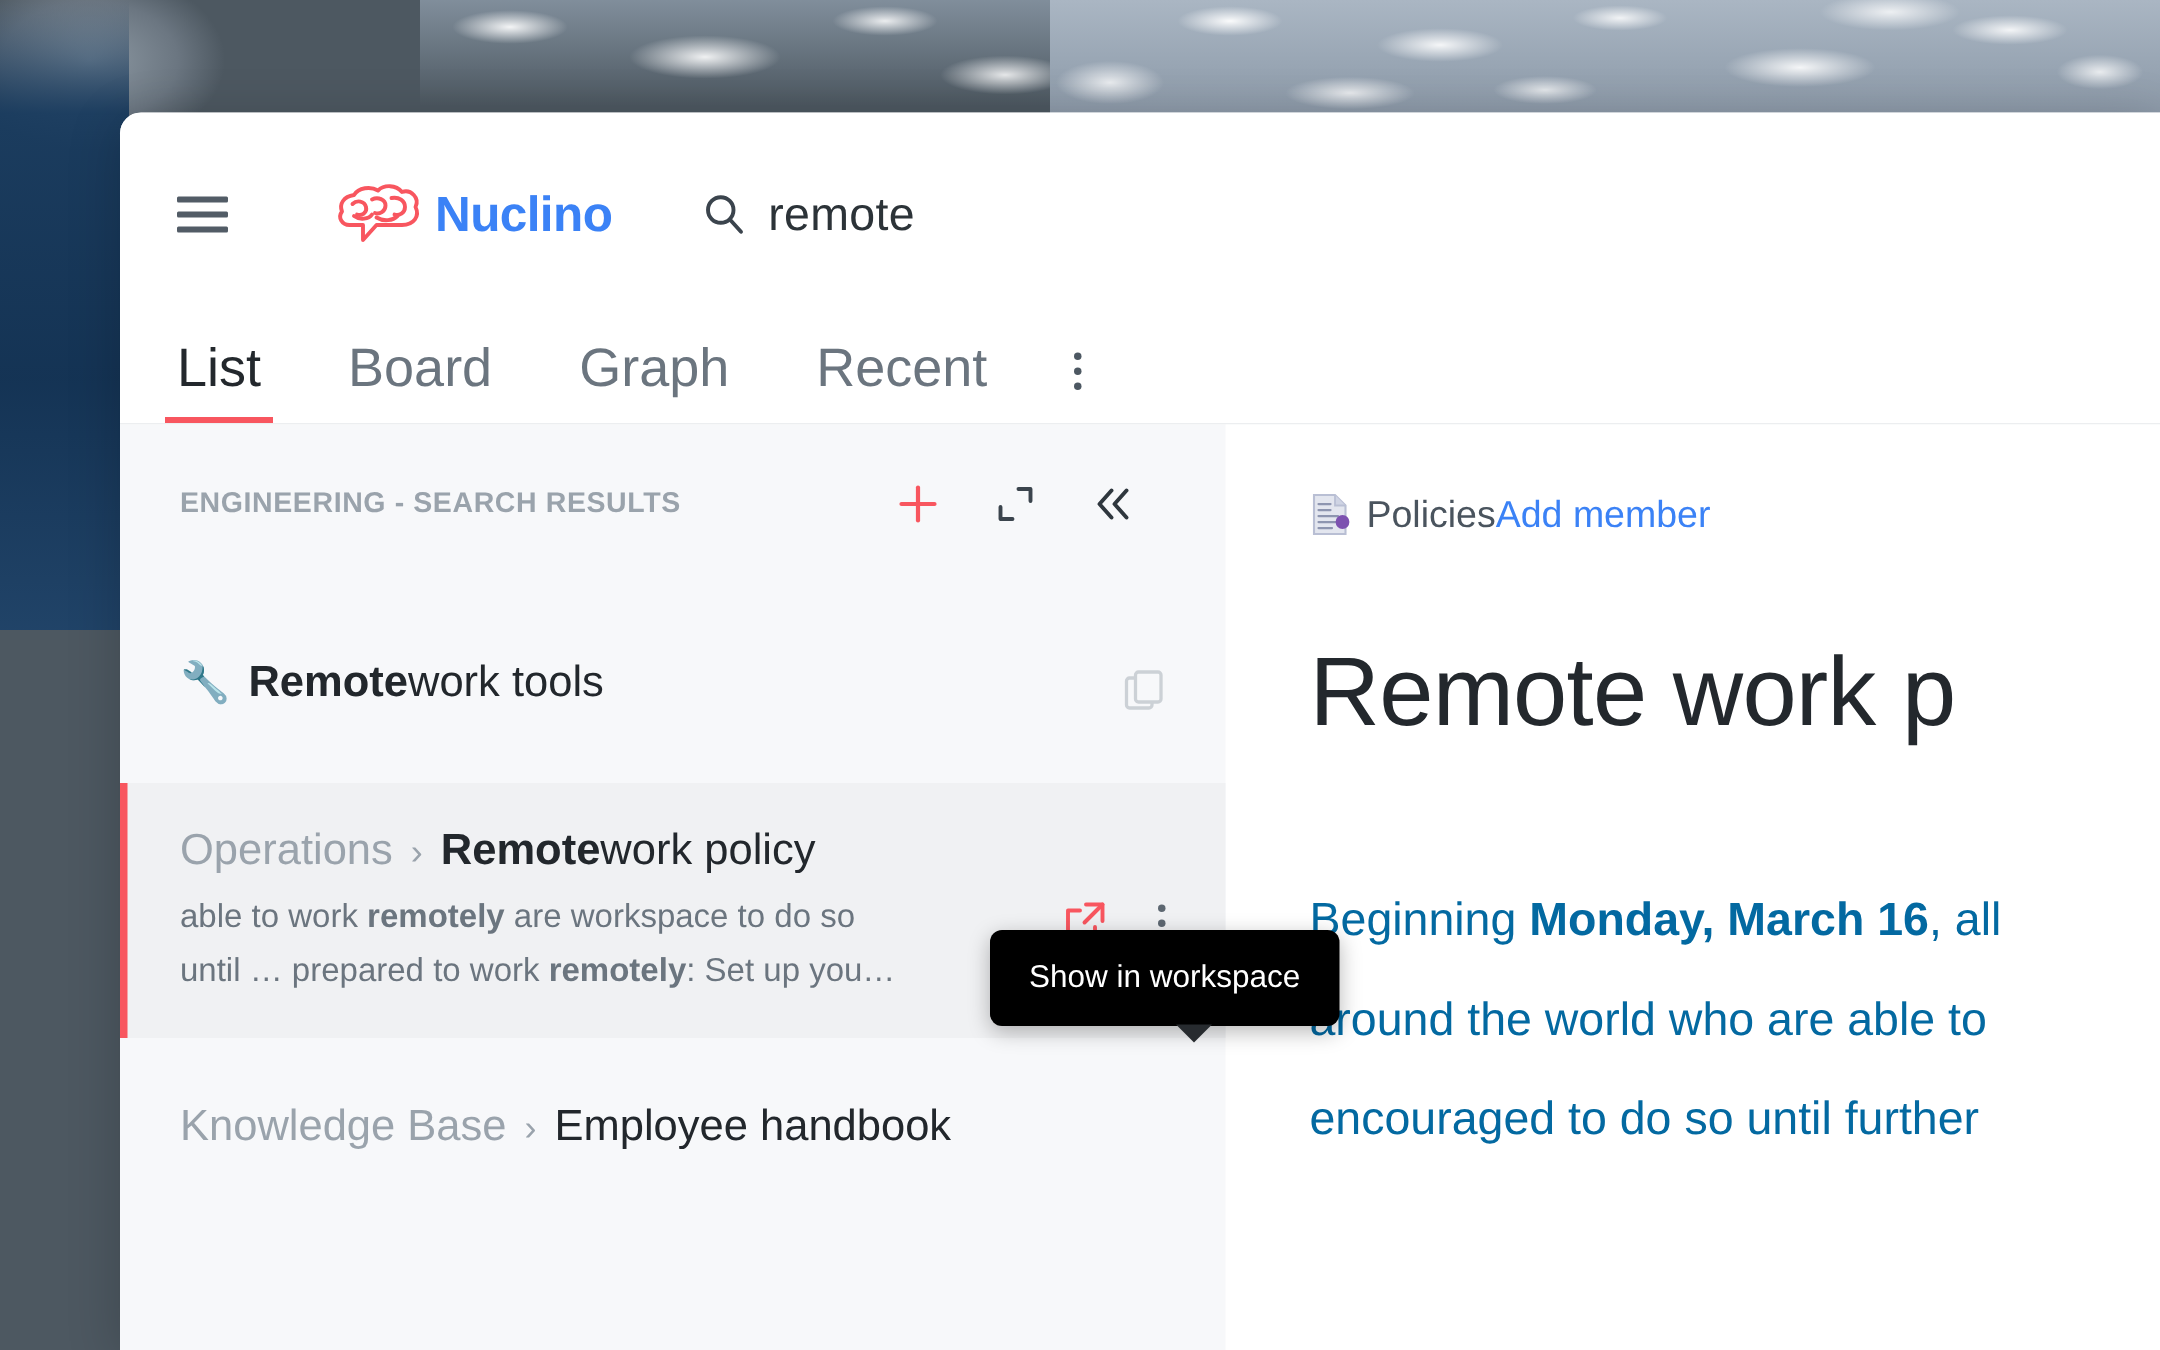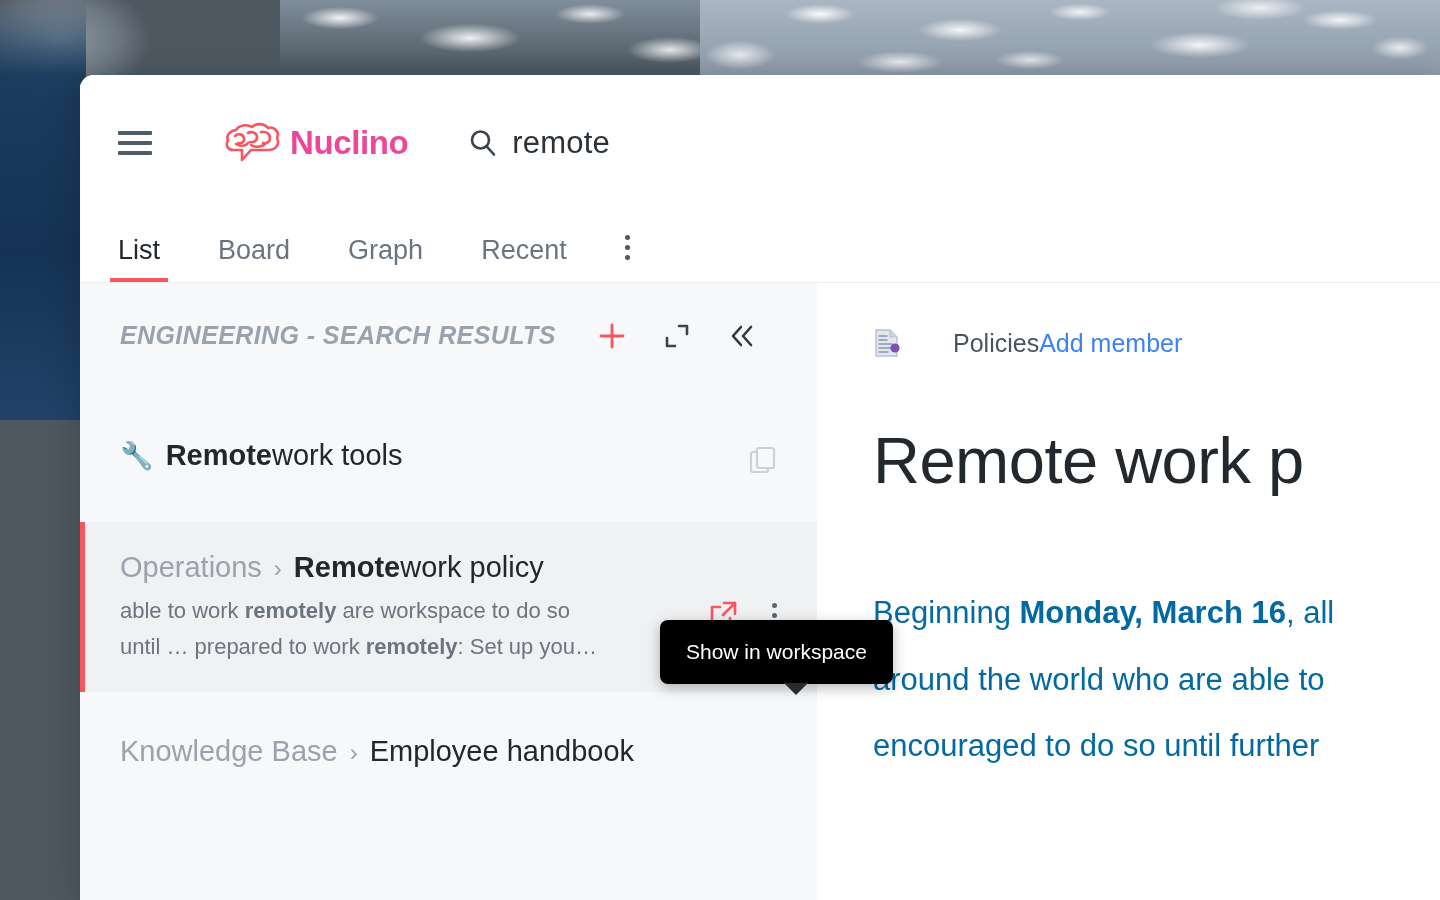--- a/index.html
+++ b/index.html
@@ -110,41 +110,41 @@
     padding-left: 38px;
     background: #ffffff;
   }
   .hamburger { width: 34px; height: 24px; display: flex; flex-direction: column;
     justify-content: space-between; cursor: pointer; }
   .hamburger span { display: block; height: 4px; background: #525c66; border-radius: 1px; }
 
   .brand { display: flex; align-items: center; margin-left: 72px; }
   .brand-mark { width: 58px; height: 46px; }
   .brand-name {
-    font-size: 33px; font-weight: bold; color: #ec4899;
+    font-size: 33px; font-weight: bold; color: #3b82f6;
     letter-spacing: -.4px; margin-left: 8px;
   }
 
   .search-box { display: flex; align-items: center; margin-left: 60px; }
   .search-icon { width: 30px; height: 30px; }
   .search-value {
     font-size: 31px; color: #2c3338; margin-left: 14px; letter-spacing: .2px;
   }
 
   
   #tabs {
     height: 73px;
     display: flex;
     align-items: flex-end;
     padding-left: 38px;
     border-bottom: 1px solid #eceef0;
     background: #ffffff;
   }
   .tab {
-    font-size: 27px;
+    font-size: 36px;
     color: #6b757f;
     padding: 0 0 16px 0;
     margin-right: 58px;
     cursor: pointer;
     position: relative;
   }
   .tab.active { color: #23282d; }
   .tab.active::after {
     content: "";
     position: absolute;
@@ -164,22 +164,22 @@
     background: #f7f8fa;
     position: relative;
     flex: none;
   }
   #sidebar-header {
     display: flex; align-items: center;
     height: 105px;
     padding: 0 60px 0 40px;
   }
   #sidebar-title {
-    font-size: 25px; font-weight: bold; letter-spacing: .4px;
-    color: #9aa3ac; text-transform: uppercase; flex: 1; font-style: italic;
+    font-size: 19px; font-weight: bold; letter-spacing: .4px;
+    color: #9aa3ac; text-transform: uppercase; flex: 1;
   }
   .hdr-icon { margin-left: 36px; cursor: pointer; display: flex; align-items: center; justify-content: center; }
 
   .result {
     padding: 18px 40px 22px 40px;
     position: relative;
     cursor: pointer;
   }
   .result.selected { background: #f0f1f3; }
   .result.selected::before {
@@ -205,21 +205,21 @@
   .dots-v i { width: 5px; height: 5px; border-radius: 50%; background: #5d6771; display: block; }
 
   
   #doc-panel {
     flex: 1;
     background: #ffffff;
     padding: 40px 0 0 56px;
     overflow: hidden;
   }
   #doc-meta { display: flex; align-items: center; height: 40px; }
-  .meta-item { display: flex; align-items: center; font-size: 25px; color: #4a545e; gap: 42px; }
+  .meta-item { display: flex; align-items: center; font-size: 25px; color: #4a545e; }
   .meta-item .page-ico { margin-right: 10px; }
   #add-member { color: #3b82f6; cursor: pointer; }
   #doc-title {
     font-size: 65px; color: #23282d; font-weight: normal;
     margin-top: 60px; white-space: nowrap; letter-spacing: -.5px;
   }
   #doc-body {
     margin-top: 82px; font-size: 31px; line-height: 2.15; color: #0369a1;
     white-space: nowrap;
   }

